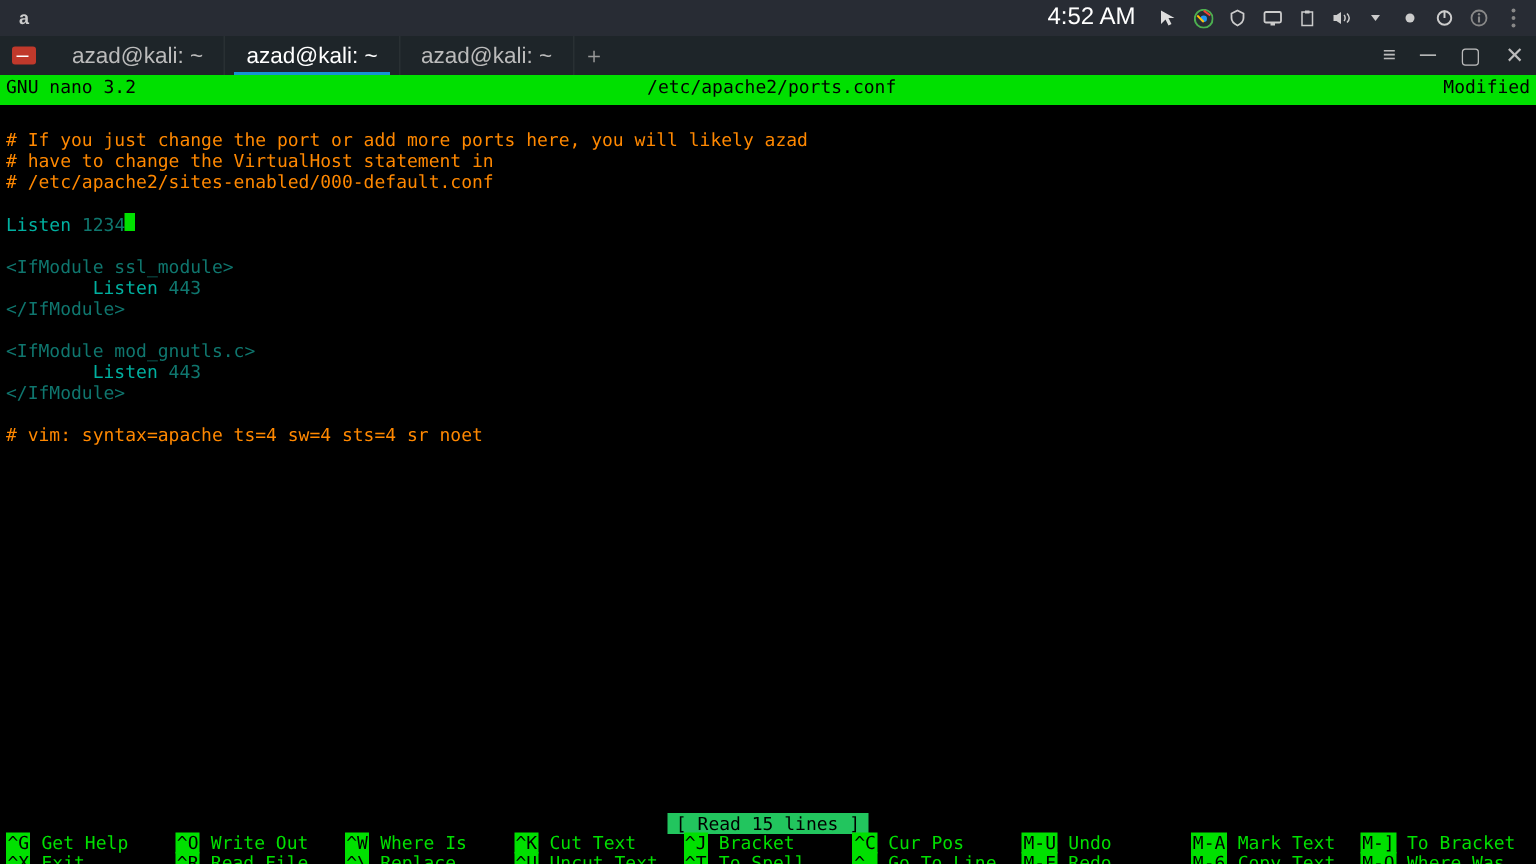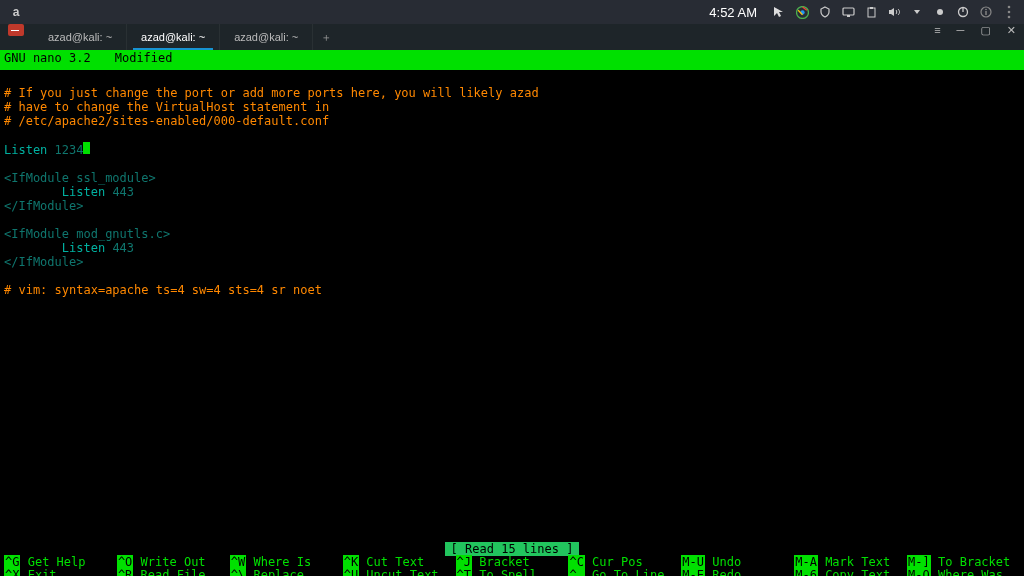--- a/index.html
+++ b/index.html
@@ -1,25 +1,25 @@
 <!DOCTYPE html>
 <html><head>
 <meta charset="utf-8">
 <style>
   * { margin: 0; padding: 0; box-sizing: border-box; }
   html, body { width: 1024px; height: 576px; overflow: hidden; background: #1a1e22; font-family: "DejaVu Sans Mono", "Courier New", monospace; font-size: 12px; }
   .taskbar { height: 24px; background: #282c34; display: flex; align-items: center; padding: 0 8px; color: #ccc; }
   .taskbar-left { flex: 0 0 auto; }
   .taskbar-right { margin-left: auto; display: flex; align-items: center; gap: 9px; color: #ccc; }
   .taskbar-right span { display: inline-flex; align-items: center; }
-  .clock { color: #fff; font-family: sans-serif; font-size: 13px; margin-right: 6px; }
+  .clock { color: #fff; font-family: sans-serif; font-size: 16px; margin-right: 6px; }
   .tray-icon { width: 14px; height: 14px; display: inline-flex; align-items: center; justify-content: center; color: #ddd; }
   .a-logo { width: 16px; height: 16px; border-radius: 3px; display:flex;align-items:center;justify-content:center;color:#ccc;font-family:sans-serif;font-weight:bold; }
 
-  .titlebar { height: 26px; background: #1e2529; display: flex; padding: 0 8px; color: #ccc; font-family: sans-serif; font-size: 11px; }
+  .titlebar { height: 26px; background: #1e2529; display: flex; align-items: center; padding: 0 8px; color: #ccc; font-family: sans-serif; font-size: 15px; }
   .app-icon { width: 16px; height: 12px; background: #c0392b; border-radius: 2px; margin-right: 10px; position: relative; }
   .app-icon::after { content:""; position:absolute; left:3px; top:6px; width:8px; height:1px; background:#fff; }
   .tabs { display: flex; align-items: stretch; height: 100%; }
   .tab { padding: 0 14px; display: flex; align-items: center; color: #bbb; border-right: 1px solid rgba(255,255,255,0.05); cursor: pointer; position: relative; }
   .tab.active { color: #fff; }
   .tab.active::after { content:""; position:absolute; left:6px; right:6px; bottom:0; height:2px; background:#1793d1; }
   .tab-add { width: 26px; display:flex;align-items:center;justify-content:center;color:#999; cursor:pointer; }
   .win-controls { margin-left:auto; display:flex; gap:16px; color:#bbb; font-family: sans-serif; }
   .win-controls span { cursor:pointer; }
 
@@ -136,20 +136,21 @@
   <div class="win-controls">
     <span>≡</span>
     <span>─</span>
     <span>▢</span>
     <span>✕</span>
   </div>
 </div>
 
 <div class="nano-header">
   <div class="left">  GNU nano 3.2</div>
+  <div class="center">/etc/apache2/ports.conf</div>
   <div class="right">Modified  </div>
 </div>
 
 <div class="editor">
 <span class="orange"># If you just change the port or add more ports here, you will likely azad</span>
 <span class="orange"># have to change the VirtualHost statement in</span>
 <span class="orange"># /etc/apache2/sites-enabled/000-default.conf</span>
 <span></span>
 <span class="teal">Listen</span><span class="green"> 1234</span><span class="cursor"></span>
 <span></span>

